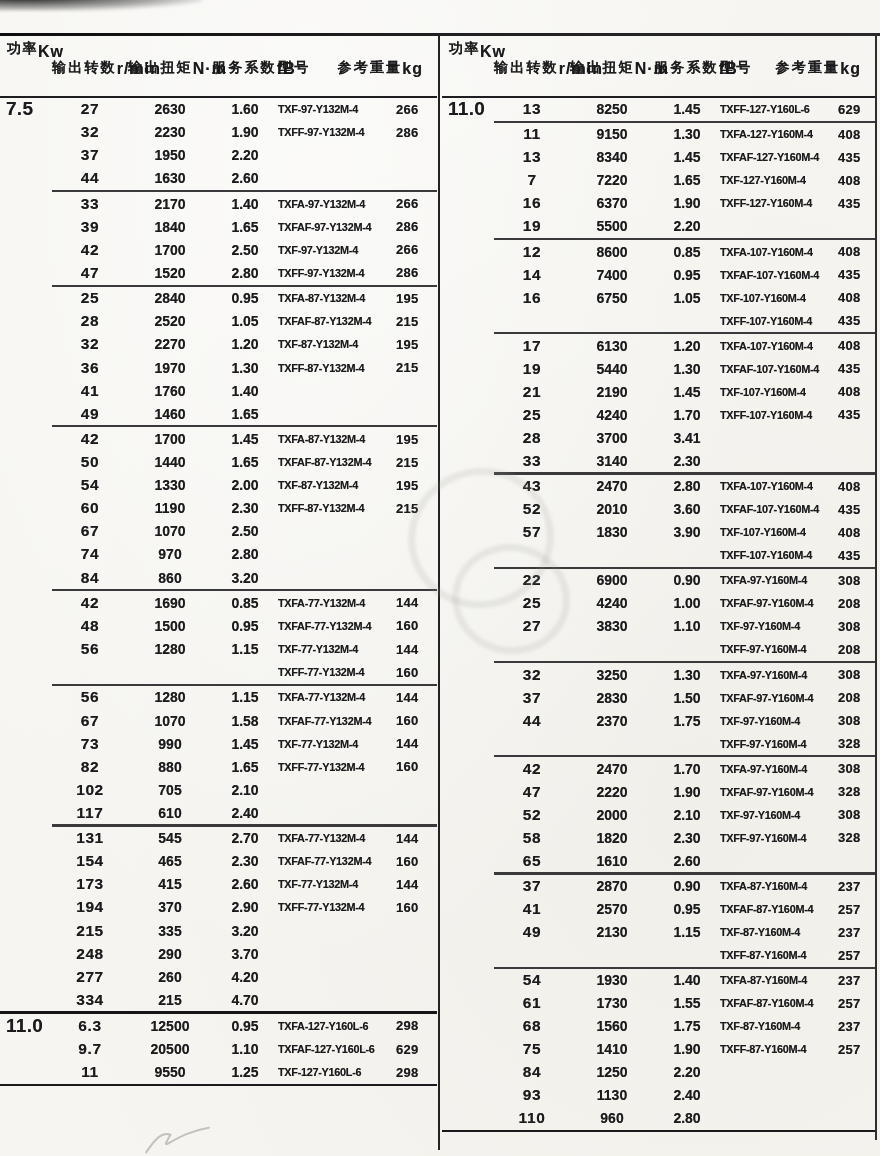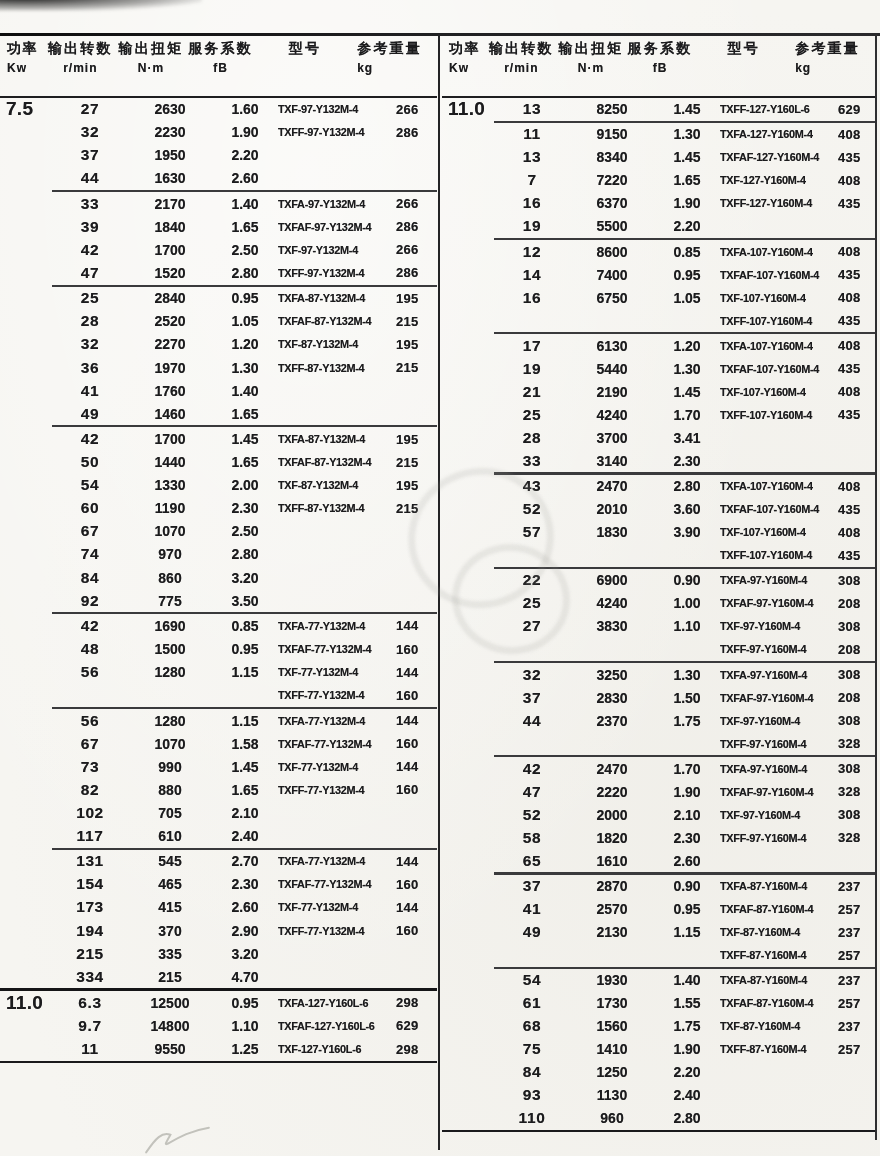--- a/index.html
+++ b/index.html
@@ -24,32 +24,32 @@
   #smudge{
     position:absolute;left:-8px;top:-5px;width:210px;height:16px;
     background:radial-gradient(ellipse at 15% 10%, rgba(8,8,8,.95), rgba(25,25,25,.35) 55%, transparent 78%);
     filter:blur(1.6px);
   }
   .half{position:absolute;top:35.6px;border-bottom:2.6px solid #1a1a1c}
   .half-l{left:0;width:437px}
   .half-r{left:442px;width:433px}
 
   .thead{display:flex;height:56px;padding-top:4px;border-bottom:2.3px solid #1e1e20}
-  .hcell{display:flex;flex-direction:column;align-items:center}
+  .hcell{display:flex;flex-direction:row;align-items:center}
   .zh{font-size:14px;font-weight:700;letter-spacing:2.2px;white-space:nowrap;
       text-shadow:0 0 .5px rgba(0,0,0,.5)}
-  .unit{font-size:12px;font-weight:700;margin-top:3px;letter-spacing:1px;
+  .unit{font-size:16px;font-weight:700;margin-top:3px;letter-spacing:1px;
       text-shadow:0 0 .5px rgba(0,0,0,.5)}
   .c0{width:52px;align-items:flex-start;box-sizing:border-box;padding-left:7px}
   .c0 .zh{letter-spacing:1.5px}
   .c1{width:76px}
   .c2{width:84px}
   .c3{width:66px}
   .c4{width:118px}
-  .c5{flex:1;align-items:flex-start;box-sizing:border-box;padding-right:15px}
+  .c5{flex:1;align-items:center;box-sizing:border-box;padding-right:1px}
   .c5 .unit{margin-right:13px}
 
   .trow{display:flex;align-items:center;height:23.1px}
   .half-r .trow{height:23.03px}
   .cell{box-sizing:border-box;text-shadow:0 0 .6px rgba(10,10,10,.55)}
   .kwc{width:52px;font-size:19px;font-weight:700;padding-left:6px;letter-spacing:.3px}
   .rpm{width:76px;text-align:center;font-size:15.5px;font-weight:700;letter-spacing:.6px}
   .nm{width:84px;text-align:center;font-size:14px;font-weight:700}
   .fb{width:66px;text-align:center;font-size:14px;font-weight:700}
   .model{width:118px;font-size:10.9px;font-weight:700;white-space:nowrap;letter-spacing:-.3px}
@@ -271,28 +271,20 @@
             <div class="cell kgc"></div>
           </div>
           <div class="trow">
             <div class="cell kwc"></div>
             <div class="cell rpm">84</div>
             <div class="cell nm">860</div>
             <div class="cell fb">3.20</div>
             <div class="cell model"></div>
             <div class="cell kgc"></div>
           </div>
-          <div class="trow">
-            <div class="cell kwc"></div>
-            <div class="cell rpm">92</div>
-            <div class="cell nm">775</div>
-            <div class="cell fb">3.50</div>
-            <div class="cell model"></div>
-            <div class="cell kgc"></div>
-          </div>
         </div>
         <div class="sep"></div>
         <div class="tgroup">
           <div class="trow">
             <div class="cell kwc"></div>
             <div class="cell rpm">42</div>
             <div class="cell nm">1690</div>
             <div class="cell fb">0.85</div>
             <div class="cell model">TXFA-77-Y132M-4</div>
             <div class="cell kgc">144</div>
@@ -405,20 +397,36 @@
             <div class="cell nm">370</div>
             <div class="cell fb">2.90</div>
             <div class="cell model">TXFF-77-Y132M-4</div>
             <div class="cell kgc">160</div>
           </div>
           <div class="trow">
             <div class="cell kwc"></div>
             <div class="cell rpm">215</div>
             <div class="cell nm">335</div>
             <div class="cell fb">3.20</div>
+            <div class="cell model"></div>
+            <div class="cell kgc"></div>
+          </div>
+          <div class="trow">
+            <div class="cell kwc"></div>
+            <div class="cell rpm">248</div>
+            <div class="cell nm">290</div>
+            <div class="cell fb">3.70</div>
+            <div class="cell model"></div>
+            <div class="cell kgc"></div>
+          </div>
+          <div class="trow">
+            <div class="cell kwc"></div>
+            <div class="cell rpm">277</div>
+            <div class="cell nm">260</div>
+            <div class="cell fb">4.20</div>
             <div class="cell model"></div>
             <div class="cell kgc"></div>
           </div>
           <div class="trow">
             <div class="cell kwc"></div>
             <div class="cell rpm">334</div>
             <div class="cell nm">215</div>
             <div class="cell fb">4.70</div>
             <div class="cell model"></div>
             <div class="cell kgc"></div>
@@ -430,21 +438,21 @@
             <div class="cell kwc">11.0</div>
             <div class="cell rpm">6.3</div>
             <div class="cell nm">12500</div>
             <div class="cell fb">0.95</div>
             <div class="cell model">TXFA-127-Y160L-6</div>
             <div class="cell kgc">298</div>
           </div>
           <div class="trow">
             <div class="cell kwc"></div>
             <div class="cell rpm">9.7</div>
-            <div class="cell nm">14800</div>
+            <div class="cell nm">20500</div>
             <div class="cell fb">1.10</div>
             <div class="cell model">TXFAF-127-Y160L-6</div>
             <div class="cell kgc">629</div>
           </div>
           <div class="trow">
             <div class="cell kwc"></div>
             <div class="cell rpm">11</div>
             <div class="cell nm">9550</div>
             <div class="cell fb">1.25</div>
             <div class="cell model">TXF-127-Y160L-6</div>

